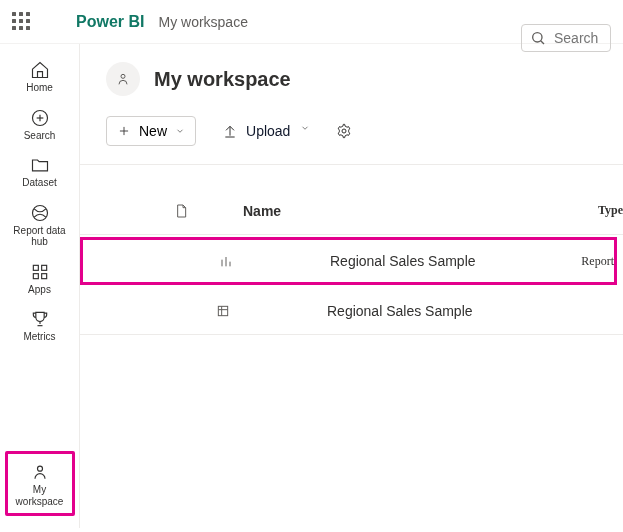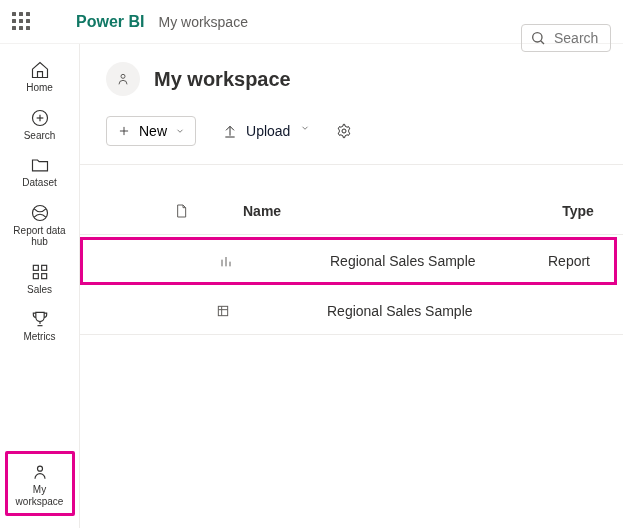--- a/index.html
+++ b/index.html
@@ -237,22 +237,23 @@
     }
     .trow.highlight {
       border: 3px solid #e3008c;
       margin: 2px 6px 2px 0;
     }
     .name-col, .name-cell {
       font-size: 14px;
       margin-left: 15px;
     }
     .type-col, .type-cell {
-      font-size: 14px;
-      text-align: center;
+      font-size: 12px;
+      text-align: right;
+      font-family: Liberation Serif, serif;
     }
   </style>
 </head>
 <body>
 
 <div class="topbar">
   <div class="waffle-icon">
     <span></span>
       <span></span>
       <span></span>
@@ -304,21 +305,21 @@
         </svg>
       <span class="nav-label">Report data hub</span>
     </div>
     <div class="nav-item">
       <svg viewBox="0 0 24 24">
           <rect x="4" y="4" width="6" height="6"></rect>
           <rect x="14" y="4" width="6" height="6"></rect>
           <rect x="4" y="14" width="6" height="6"></rect>
           <rect x="14" y="14" width="6" height="6"></rect>
         </svg>
-      <span class="nav-label">Sales</span>
+      <span class="nav-label">Apps</span>
     </div>
     <div class="nav-item">
       <svg viewBox="0 0 24 24">
           <path d="M7 4 H17 V10 A5 5 0 0 1 7 10 Z"></path>
           <path d="M7 5 H4 V7 A3 3 0 0 0 7 10"></path>
           <path d="M17 5 H20 V7 A3 3 0 0 1 17 10"></path>
           <line x1="12" y1="15" x2="12" y2="18"></line>
           <line x1="9" y1="20" x2="15" y2="20"></line>
         </svg>
       <span class="nav-label">Metrics</span>

